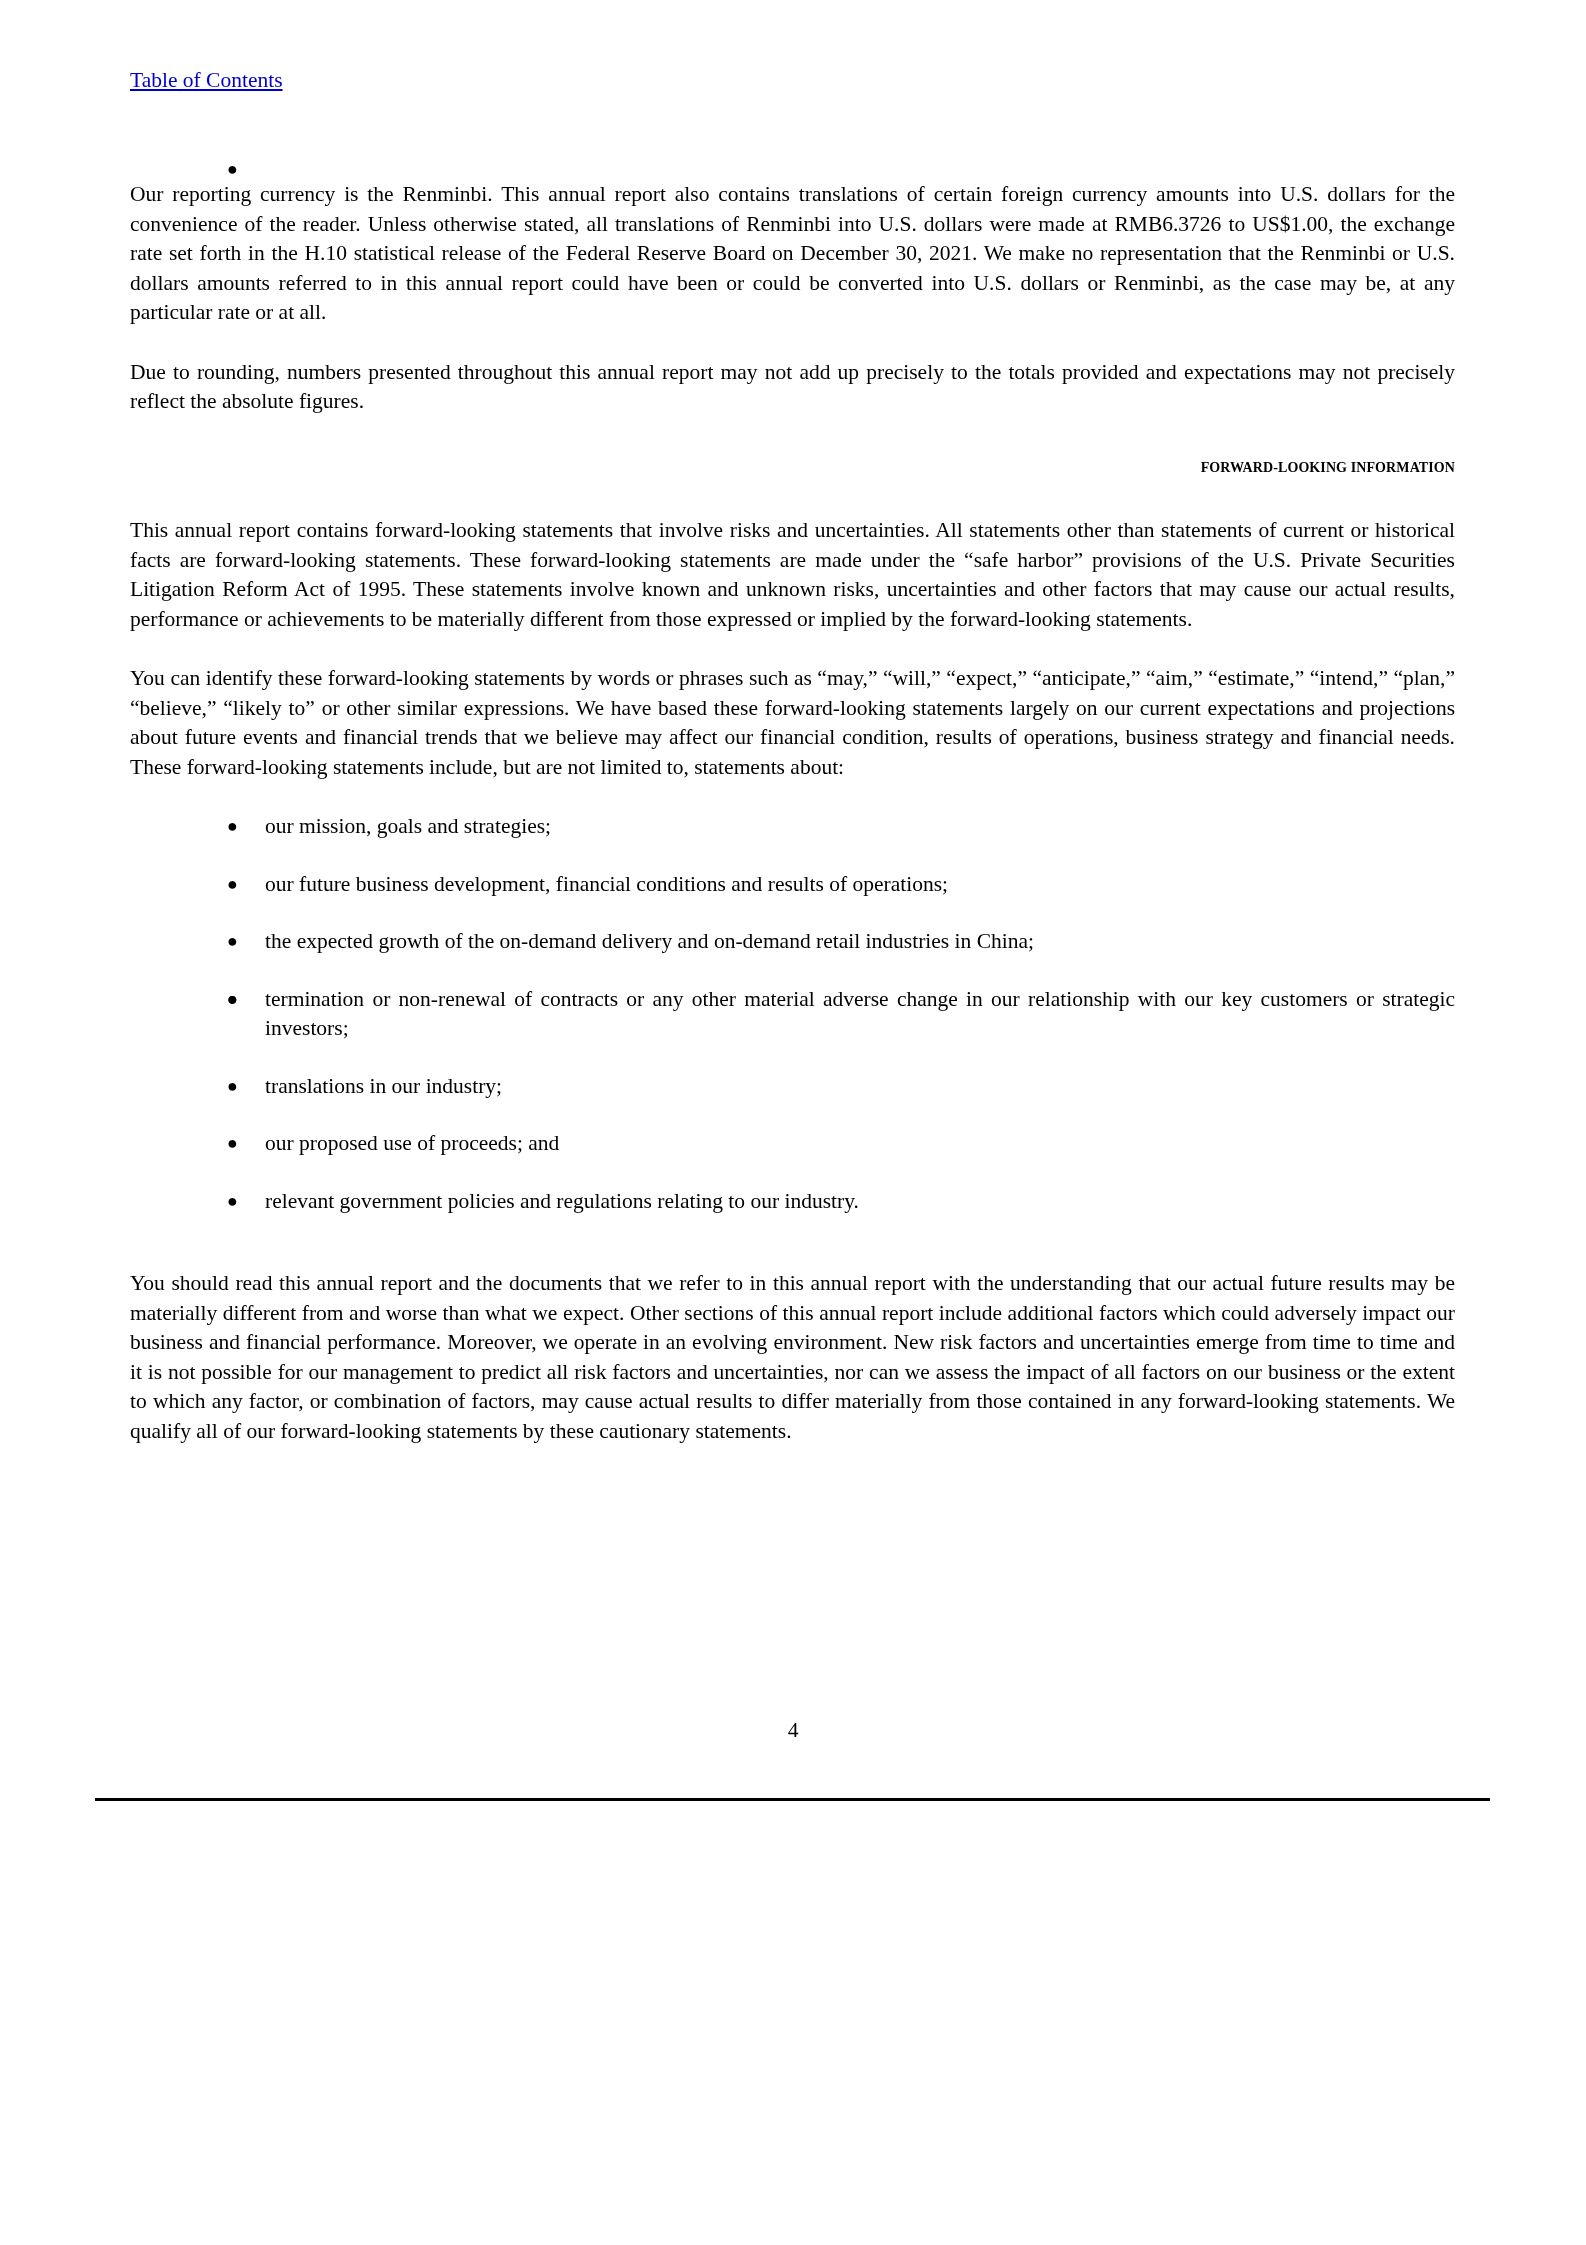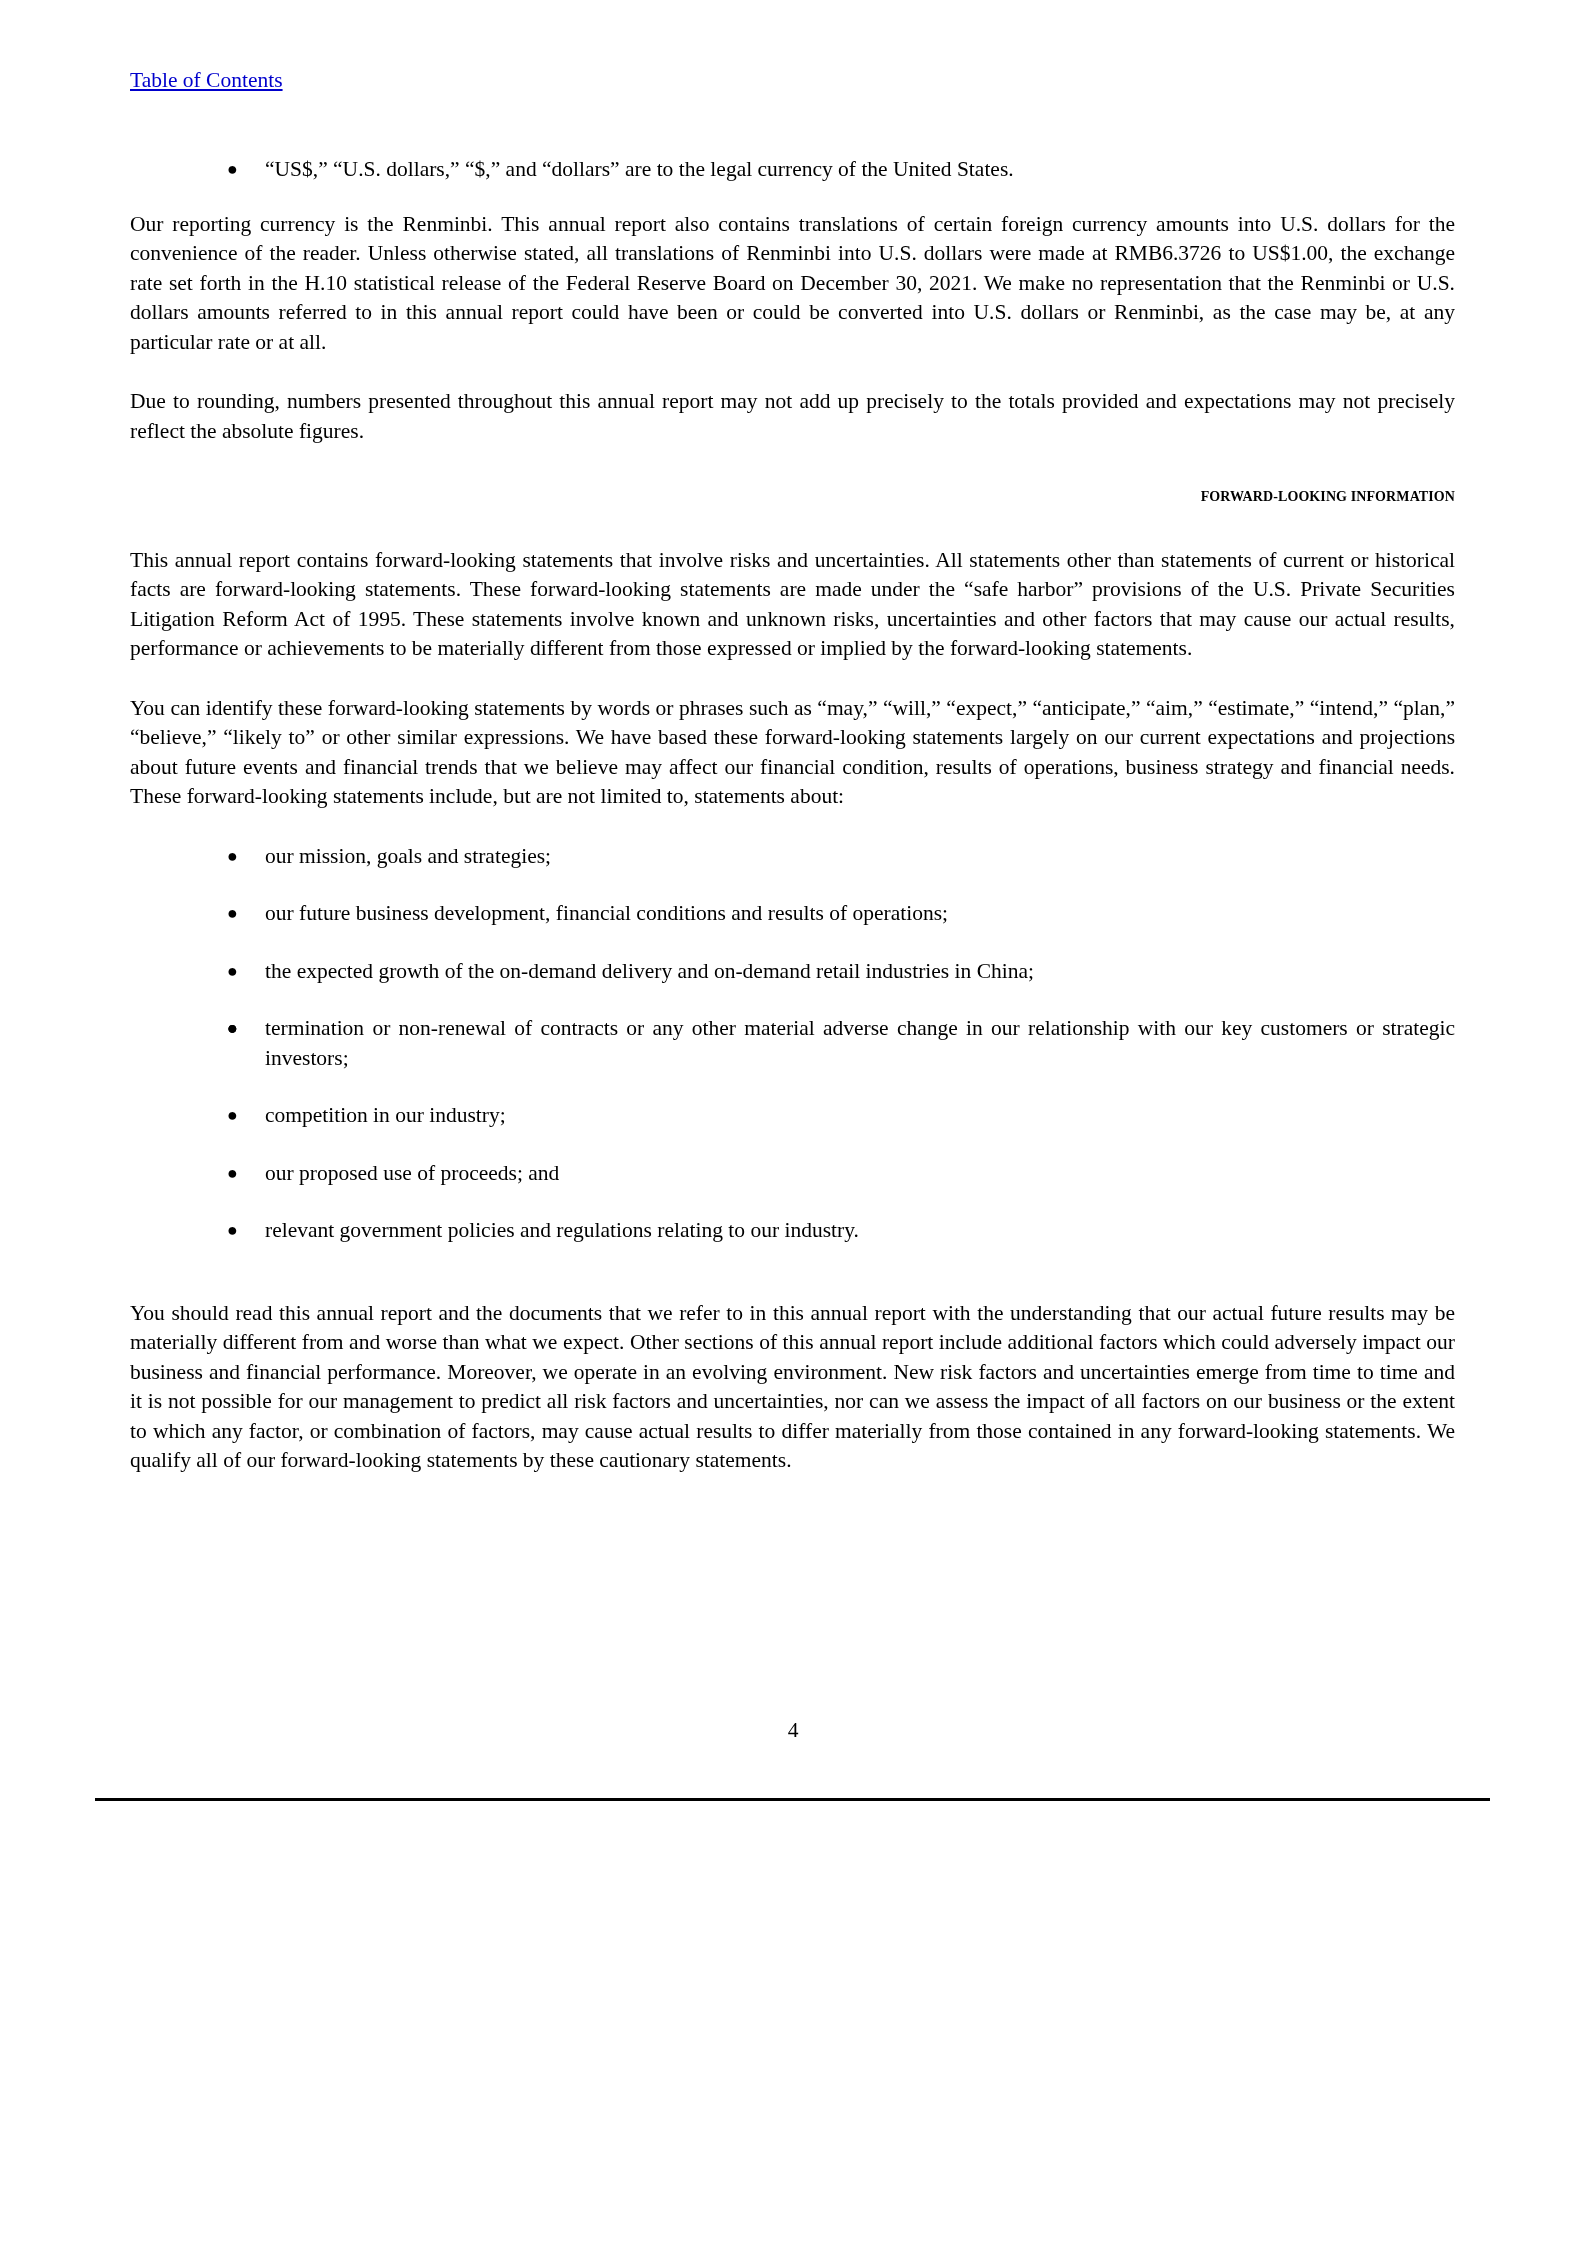--- a/index.html
+++ b/index.html
@@ -109,21 +109,20 @@
 
   <div class="toc-link-wrap">
     <a class="toc-link" href="#">Table of Contents</a>
   </div>
 
   <div class="content">
 
     <ul class="bullet-list single-bullet">
       <li>
         <span class="bullet-dot">●</span>
-        <span>“US$,” “U.S. dollars,” “$,” and “dollars” are to the legal currency of the United States.</span>
       </li>
     </ul>
 
     <div class="spacer-lg"></div>
 
     <p class="body-text">Our reporting currency is the Renminbi. This annual report also contains translations of certain foreign currency amounts into U.S. dollars for the convenience of the reader. Unless otherwise stated, all translations of Renminbi into U.S. dollars were made at RMB6.3726 to US$1.00, the exchange rate set forth in the H.10 statistical release of the Federal Reserve Board on December 30, 2021. We make no representation that the Renminbi or U.S. dollars amounts referred to in this annual report could have been or could be converted into U.S. dollars or Renminbi, as the case may be, at any particular rate or at all.</p>
 
     <p class="body-text">Due to rounding, numbers presented throughout this annual report may not add up precisely to the totals provided and expectations may not precisely reflect the absolute figures.</p>
 
     <h2 class="section-heading">FORWARD-LOOKING INFORMATION</h2>
@@ -150,21 +149,21 @@
       </li>
       <li>
         <span class="bullet-dot">●</span>
       </li>
       <li>
         <span class="bullet-dot">●</span>
         <span>termination or non-renewal of contracts or any other material adverse change in our relationship with our key customers or strategic investors;</span>
       </li>
       <li>
         <span class="bullet-dot">●</span>
-        <span>competition in our industry;</span>
+        <span>translations in our industry;</span>
       </li>
       <li>
         <span class="bullet-dot">●</span>
         <span>our proposed use of proceeds; and</span>
       </li>
       <li>
         <span class="bullet-dot">●</span>
         <span>relevant government policies and regulations relating to our industry.</span>
       </li>
     </ul>

